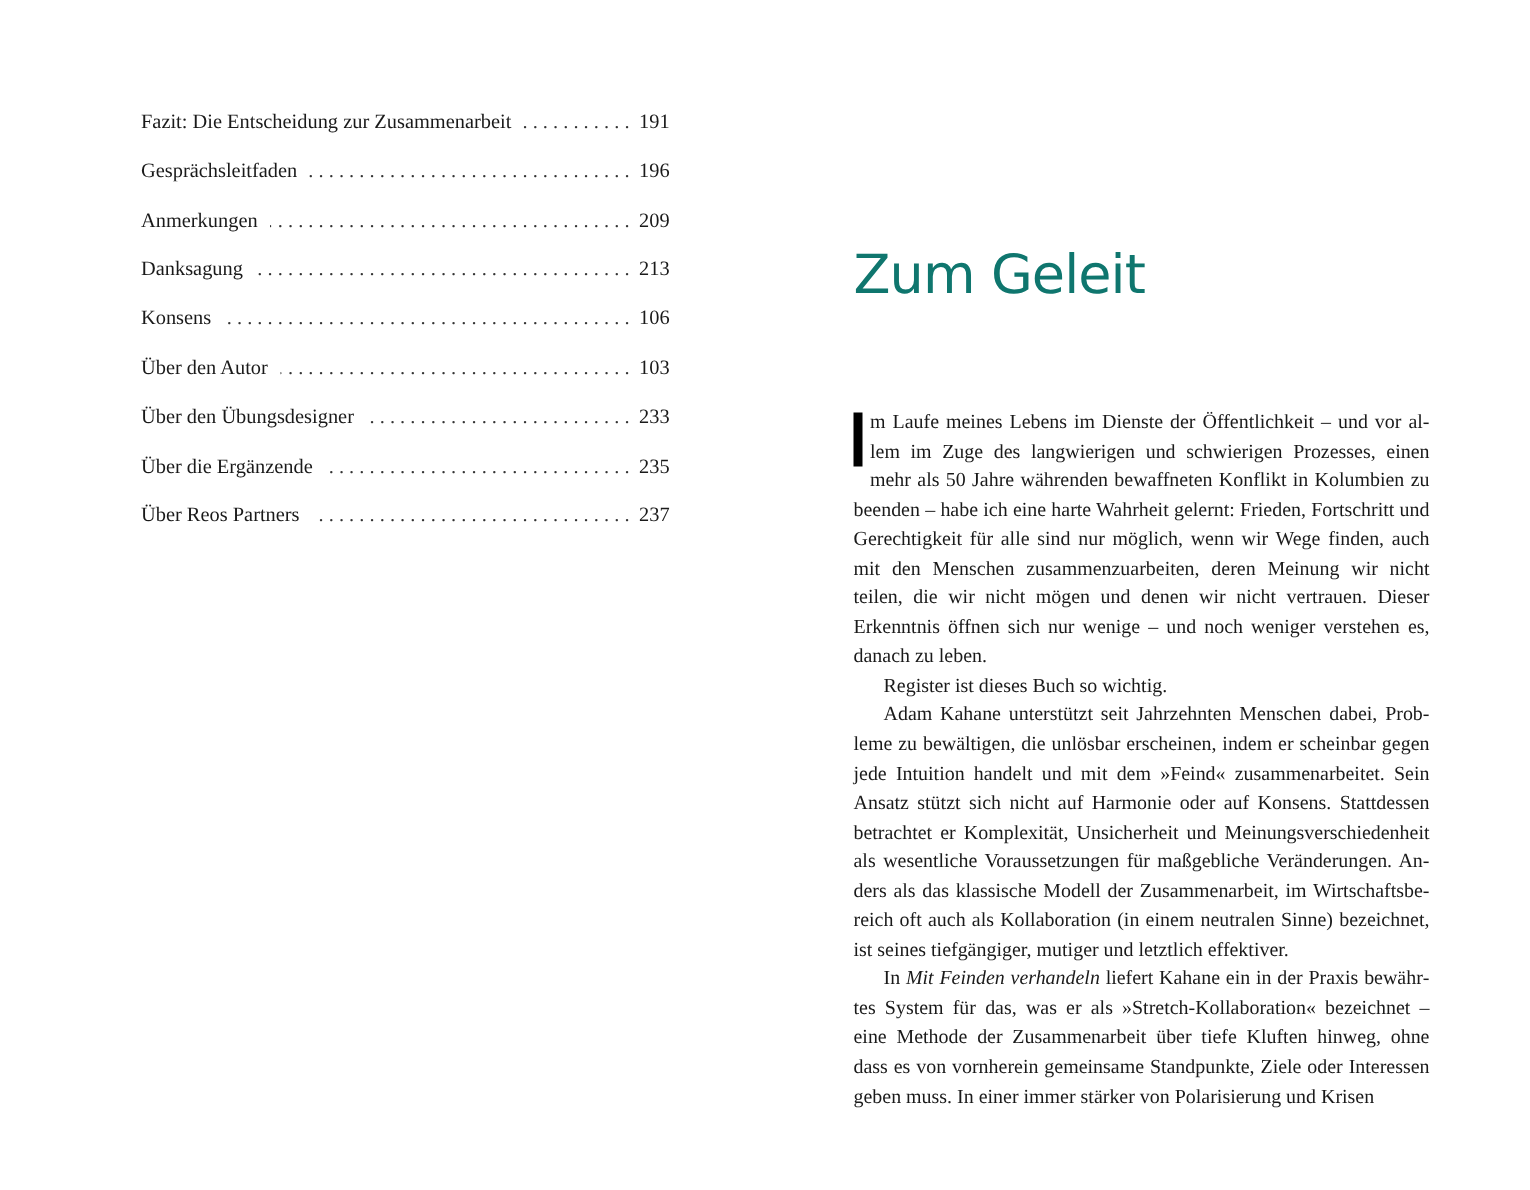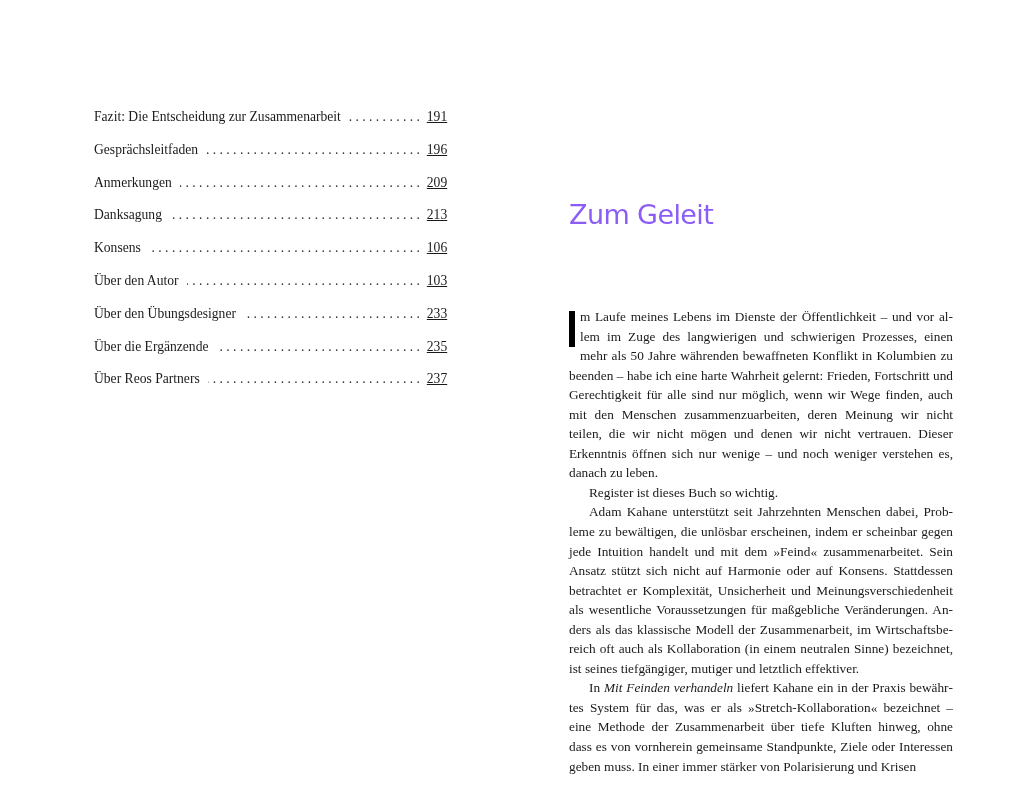--- a/index.html
+++ b/index.html
@@ -12,21 +12,20 @@
       height: 793px;
       position: relative;
       overflow: hidden;
       font-family: "Liberation Serif", "DejaVu Serif", serif;
       color: #1a1a1a;
     }
     .page {
       position: absolute;
       top: 0;
       height: 567px;
-      margin-top: 36px;
     }
     .page-left {
       left: 0;
       width: 510px;
     }
     .page-right {
       left: 510px;
       width: 510px;
     }
     
@@ -60,35 +59,34 @@
       text-align: right;
       direction: rtl;
     }
     .toc-leader::before {
       content: ". . . . . . . . . . . . . . . . . . . . . . . . . . . . . . . . . . . . . . . . . . . . . . . . . . . . . . . . . . . . . . . . . . . . .";
       letter-spacing: 0;
     }
     .toc-page {
       flex: 0 0 auto;
       padding-left: 6px;
-      text-align: center;
+      text-align: left;
       min-width: 22px;
-      text-decoration: underline;
     }
     
     .chapter-title {
       position: absolute;
       left: 59px;
       top: 163px;
       margin: 0;
       font-family: "DejaVu Sans", "Liberation Sans", sans-serif;
       font-weight: normal;
-      font-size: 27px;
+      font-size: 36px;
       letter-spacing: -0.6px;
-      color: #8b5cf6;
+      color: #0f766e;
     }
     .body-text {
       position: absolute;
       left: 59px;
       top: 271px;
       width: 384px;
       font-size: 13.3px;
       line-height: 19.55px;
       text-align: justify;
       hyphens: manual;

